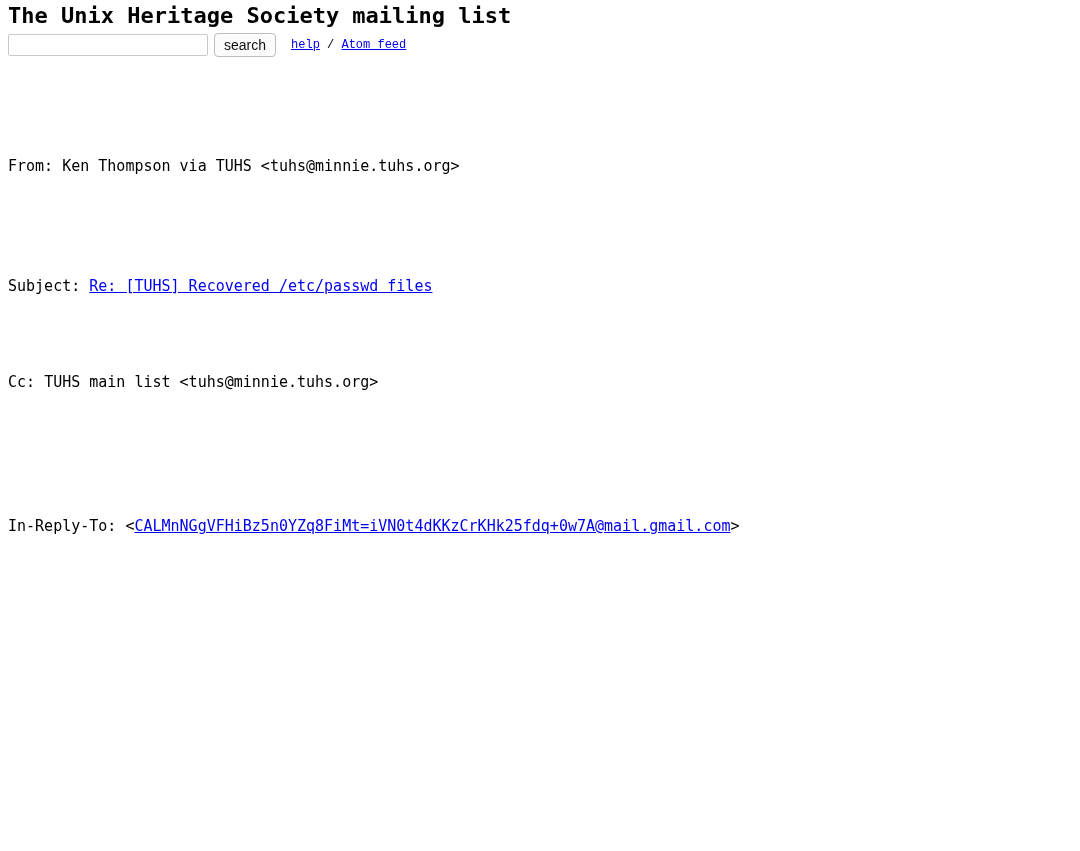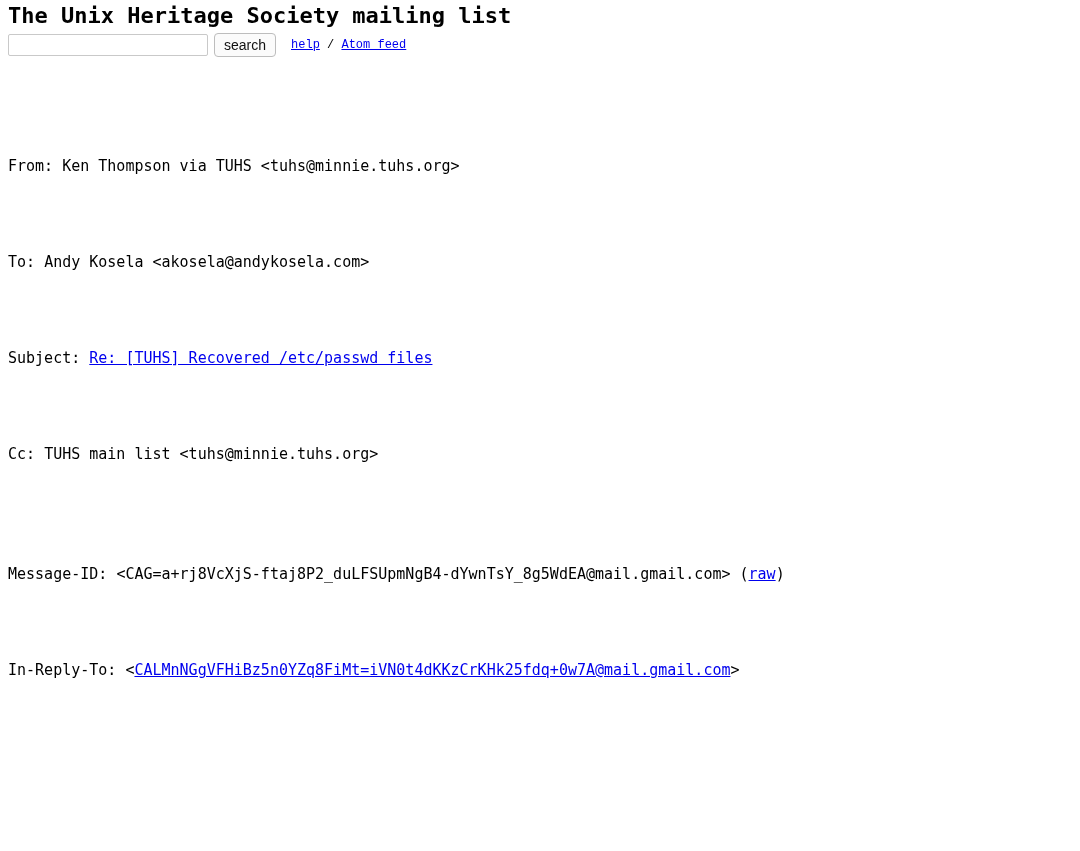--- a/index.html
+++ b/index.html
@@ -109,28 +109,26 @@
   <div class="searchbar">
     <input class="search-input" type="text" placeholder="" style="">
     <button class="search-button">search</button>
     <span class="hdr-links"><a class="link" href="#">help</a><span class="slash"> / </span><a class="link" href="#">Atom feed</a></span>
   </div>
 
   <div class="mail-headers">
 
     <div class="hline"><span>From: </span><span>Ken Thompson via TUHS &lt;tuhs@minnie.tuhs.org&gt;</span></div>
 
-    <div class="hline"><span>To: </span><span>Andy Kosela &lt;akosela@andykosela.com&gt;</span></div>
 
     <div class="hline"><span>Subject: </span><a class="link" href="#">Re: [TUHS] Recovered /etc/passwd files</a></div>
 
     <div class="hline"><span>Cc: </span><span>TUHS main list &lt;tuhs@minnie.tuhs.org&gt;</span></div>
 
 
-    <div class="hline"><span>Message-ID: </span><span>&lt;</span><span>CAG=a+rj8VcXjS-ftaj8P2_duLFSUpmNgB4-dYwnTsY_8g5WdEA@mail.gmail.com</span><span>&gt; (</span><a class="link" href="#">raw</a><span>)</span></div>
 
     <div class="hline"><span>In-Reply-To: </span><span>&lt;</span><a class="link" href="#">CALMnNGgVFHiBz5n0YZq8FiMt=iVN0t4dKKzCrKHk25fdq+0w7A@mail.gmail.com</a><span>&gt;</span></div>
 
   </div>
 
   <div class="mail-body">
     
   </div>
 
 </div>

